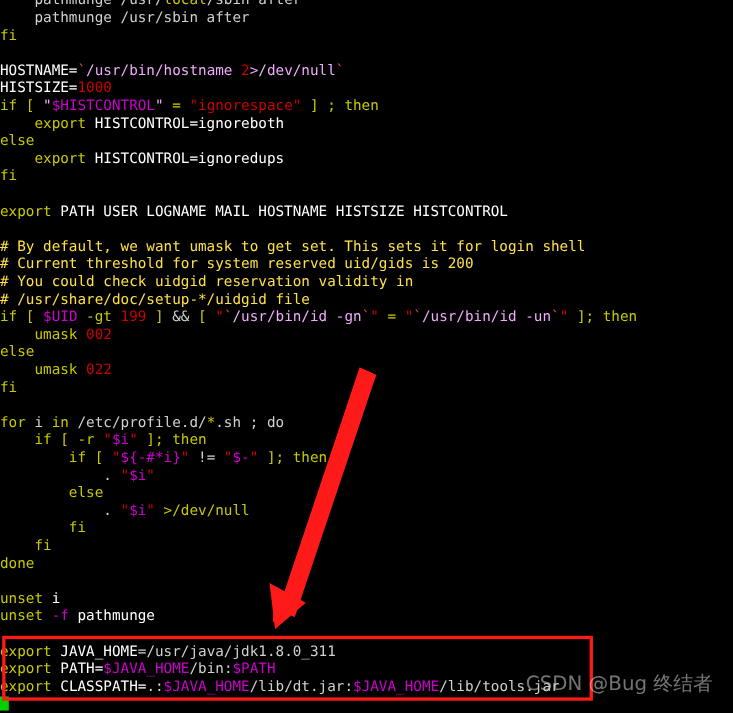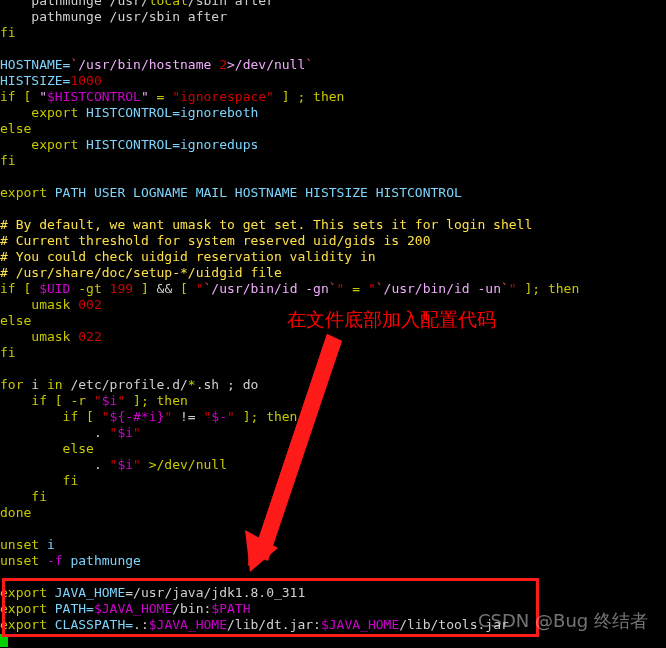--- a/index.html
+++ b/index.html
@@ -26,21 +26,21 @@
     white-space: pre;
     letter-spacing: 0px;
   }
   .ln {
     height: 16px;
     white-space: pre;
     overflow: hidden;
   }
   
   .c-stmt   { color: #c8c800; }              
-  .c-ident  { color: #7dd3fc; }              
+  .c-ident  { color: #ffffff; }              
   .c-const  { color: #cd0000; }              
   .c-str    { color: #f0abfc; }              
   .c-prep   { color: #cd00cd; }              
   .c-cmt    { color: #fde047; }              
   .c-spec   { color: #e05050; }              
   .c-norm   { color: #d0d0d0; }
   .cursor-block {
     display: inline-block;
     width: 8px;
     height: 13px;
@@ -98,21 +98,20 @@
     pointer-events: none;
   }
 </style>
 </head>
 <body>
 
 <div id="screen">
 
   <div id="code"><div class="ln"><span class="c-norm">    pathmunge </span><span class="c-norm">/usr/</span><span class="c-stmt">local</span><span class="c-norm">/sbin after</span></div><div class="ln"><span class="c-norm">    pathmunge /usr/sbin after</span></div><div class="ln"><span class="c-stmt">fi</span></div><div class="ln">&nbsp;</div><div class="ln"><span class="c-ident">HOSTNAME=</span><span class="c-spec">`</span><span class="c-str">/usr/bin/hostname </span><span class="c-const">2</span><span class="c-str">&gt;/dev/null</span><span class="c-spec">`</span></div><div class="ln"><span class="c-ident">HISTSIZE=</span><span class="c-const">1000</span></div><div class="ln"><span class="c-stmt">if [ </span><span class="c-str">"</span><span class="c-prep">$HISTCONTROL</span><span class="c-str">"</span><span class="c-stmt"> = </span><span class="c-const">"ignorespace"</span><span class="c-stmt"> ] ; then</span></div><div class="ln"><span class="c-stmt">    export </span><span class="c-ident">HISTCONTROL=ignoreboth</span></div><div class="ln"><span class="c-stmt">else</span></div><div class="ln"><span class="c-stmt">    export </span><span class="c-ident">HISTCONTROL=ignoredups</span></div><div class="ln"><span class="c-stmt">fi</span></div><div class="ln">&nbsp;</div><div class="ln"><span class="c-stmt">export </span><span class="c-ident">PATH USER LOGNAME MAIL HOSTNAME HISTSIZE HISTCONTROL</span></div><div class="ln">&nbsp;</div><div class="ln"><span class="c-cmt"># By default, we want umask to get set. This sets it for login shell</span></div><div class="ln"><span class="c-cmt"># Current threshold for system reserved uid/gids is 200</span></div><div class="ln"><span class="c-cmt"># You could check uidgid reservation validity in</span></div><div class="ln"><span class="c-cmt"># /usr/share/doc/setup-*/uidgid file</span></div><div class="ln"><span class="c-stmt">if [ </span><span class="c-prep">$UID</span><span class="c-stmt"> -gt </span><span class="c-const">199</span><span class="c-stmt"> ] </span><span class="c-norm">&amp;&amp;</span><span class="c-stmt"> [ </span><span class="c-const">"</span><span class="c-spec">`</span><span class="c-str">/usr/bin/id -gn</span><span class="c-spec">`</span><span class="c-const">"</span><span class="c-stmt"> = </span><span class="c-const">"</span><span class="c-spec">`</span><span class="c-str">/usr/bin/id -un</span><span class="c-spec">`</span><span class="c-const">"</span><span class="c-stmt"> ]; then</span></div><div class="ln"><span class="c-stmt">    umask </span><span class="c-const">002</span></div><div class="ln"><span class="c-stmt">else</span></div><div class="ln"><span class="c-stmt">    umask </span><span class="c-const">022</span></div><div class="ln"><span class="c-stmt">fi</span></div><div class="ln">&nbsp;</div><div class="ln"><span class="c-stmt">for </span><span class="c-norm">i</span><span class="c-stmt"> in </span><span class="c-norm">/etc/profile.d/</span><span class="c-stmt">*</span><span class="c-norm">.sh ; do</span></div><div class="ln"><span class="c-stmt">    if [ -r </span><span class="c-const">"</span><span class="c-prep">$i</span><span class="c-const">"</span><span class="c-stmt"> ]; then</span></div><div class="ln"><span class="c-stmt">        if [ </span><span class="c-const">"</span><span class="c-prep">${-#*i}</span><span class="c-const">"</span><span class="c-norm"> != </span><span class="c-const">"</span><span class="c-prep">$-</span><span class="c-const">"</span><span class="c-stmt"> ]; then</span></div><div class="ln"><span class="c-norm">            . </span><span class="c-const">"</span><span class="c-prep">$i</span><span class="c-const">"</span></div><div class="ln"><span class="c-stmt">        else</span></div><div class="ln"><span class="c-norm">            . </span><span class="c-const">"</span><span class="c-prep">$i</span><span class="c-const">"</span><span class="c-stmt"> &gt;/dev/null</span></div><div class="ln"><span class="c-stmt">        fi</span></div><div class="ln"><span class="c-stmt">    fi</span></div><div class="ln"><span class="c-stmt">done</span></div><div class="ln">&nbsp;</div><div class="ln"><span class="c-stmt">unset </span><span class="c-ident">i</span></div><div class="ln"><span class="c-stmt">unset </span><span class="c-prep">-f</span><span class="c-ident"> pathmunge</span></div><div class="ln">&nbsp;</div><div class="ln"><span class="c-stmt">export </span><span class="c-ident">JAVA_HOME</span><span class="c-norm">=/usr/java/jdk1.8.0_311</span></div><div class="ln"><span class="c-stmt">export </span><span class="c-ident">PATH=</span><span class="c-prep">$JAVA_HOME</span><span class="c-norm">/bin:</span><span class="c-prep">$PATH</span></div><div class="ln"><span class="c-stmt">export </span><span class="c-ident">CLASSPATH=</span><span class="c-norm">.:</span><span class="c-prep">$JAVA_HOME</span><span class="c-norm">/lib/dt.jar:</span><span class="c-prep">$JAVA_HOME</span><span class="c-norm">/lib/tools.jar</span></div><div class="ln"><span class="cursor-block"></span></div></div>
 
-  <div id="annot-text">在文件底部加入配置代码</div>
 
   <svg id="annot-arrow" viewBox="0 0 130 245">
     <polygon points="112,11 97,4 26,216 20,205 18,236 42,220 31,219" fill="#ff1a1a"></polygon>
     <path d="M112,11 L97,4 L23,225 L38,231 Z" fill="#ff1a1a"></path>
     <path d="M20,242 L15,200 L48,218 Z" fill="#ff1a1a"></path>
   </svg>
 
   <div id="annot-box"></div>
 
   <div id="watermark">CSDN @Bug 终结者</div>

